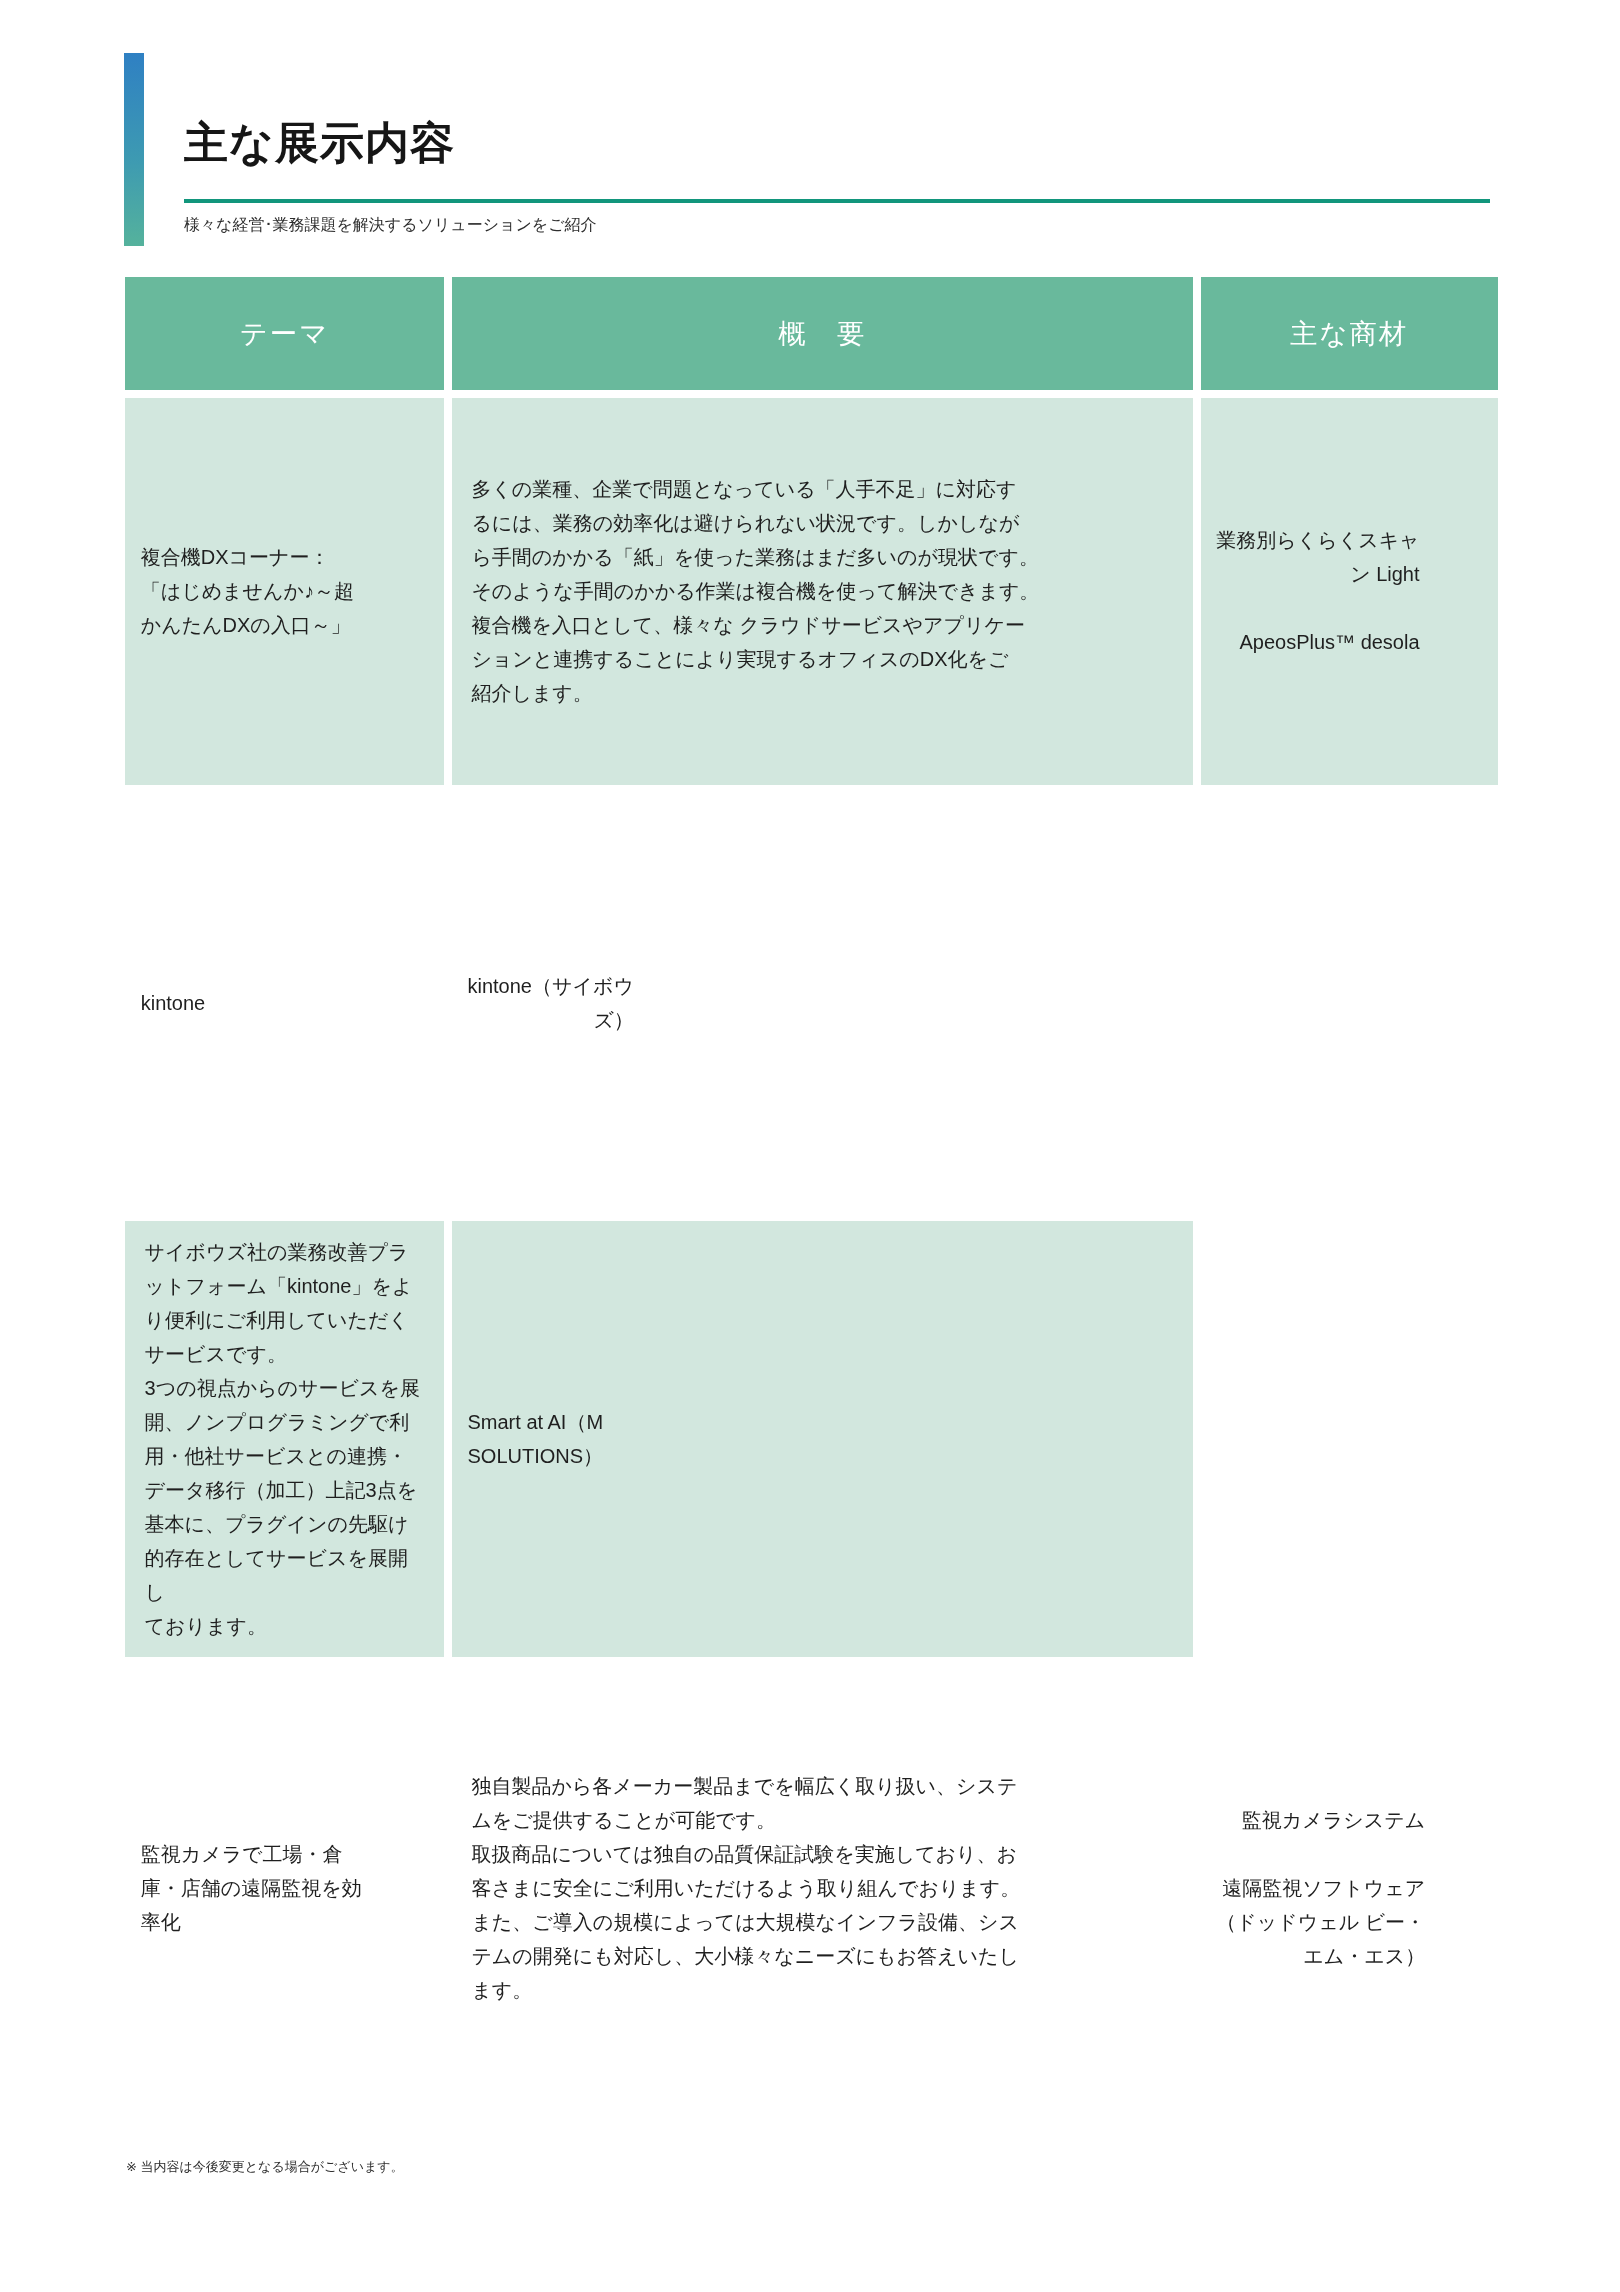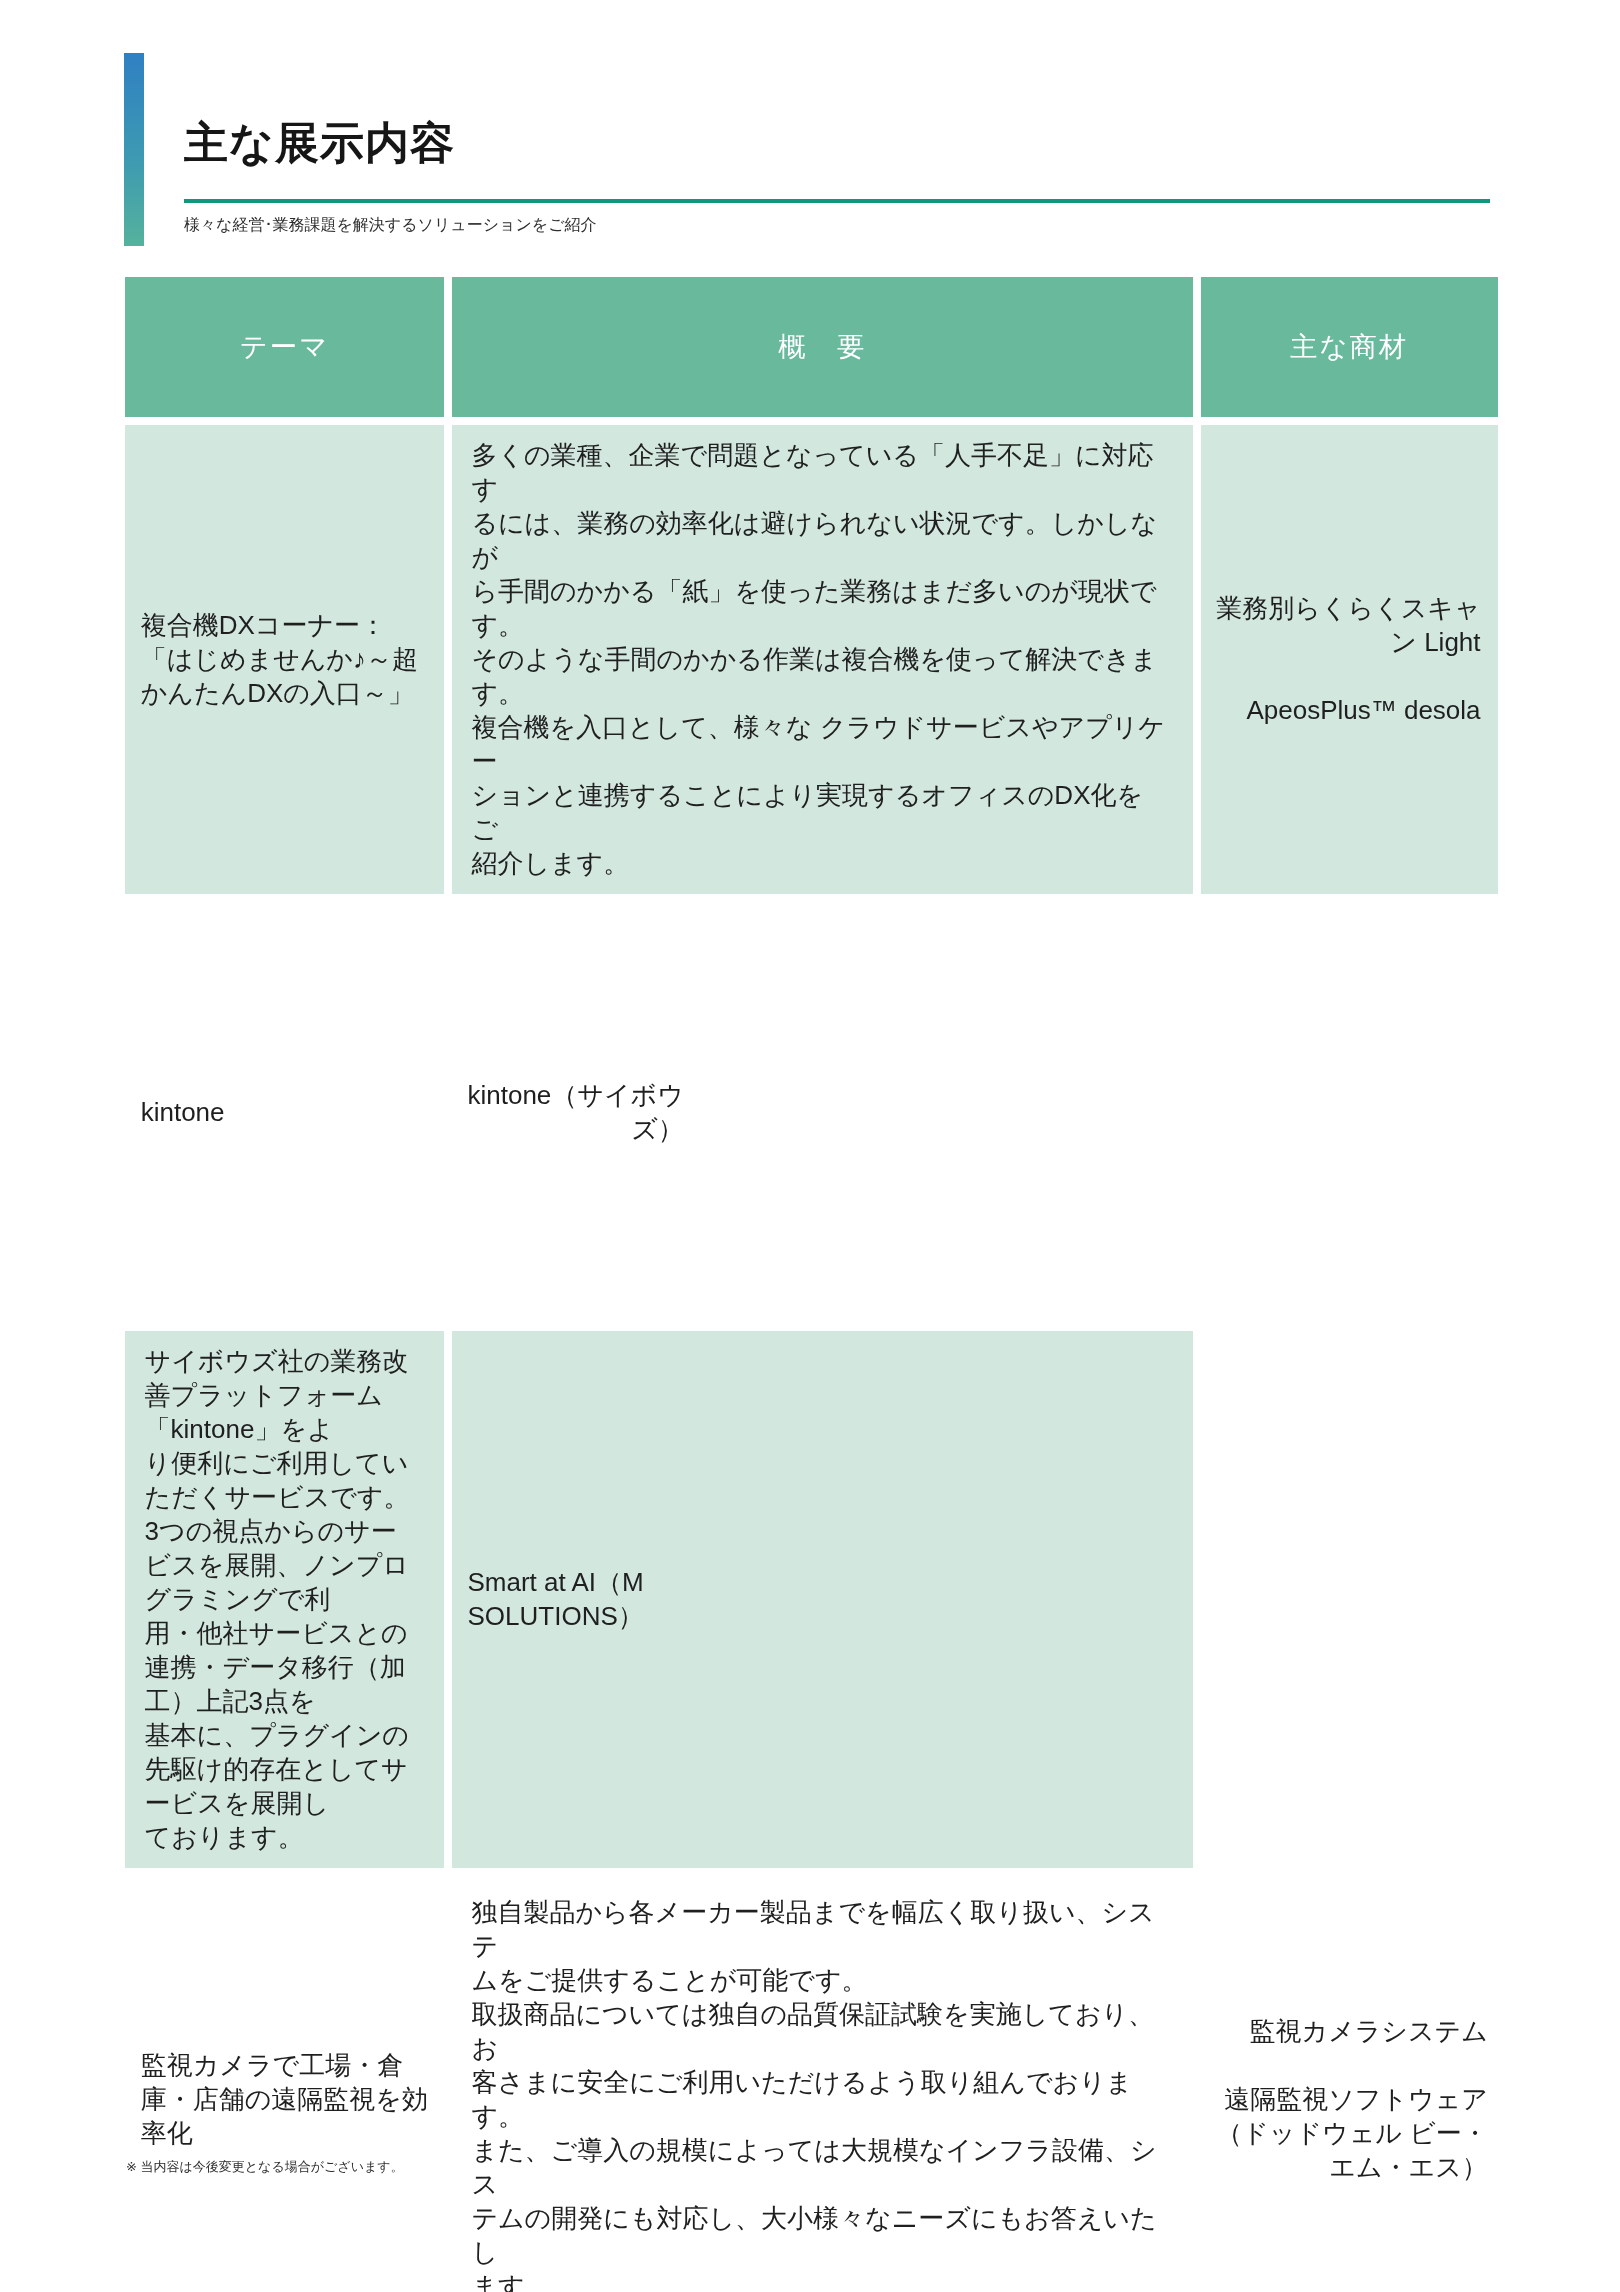--- a/index.html
+++ b/index.html
@@ -27,24 +27,24 @@
   }
   .exhibit-table{
     position:absolute;left:125px;top:277px;width:1372px;
     display:flex;flex-direction:column;gap:7.8px;
   }
   .trow{
     display:grid;grid-template-columns:319px 741px 297px;gap:7.8px;
   }
   .cell{
     display:flex;align-items:center;
-    font-size:26px;line-height:34px;color:#1f1f1f;
+    font-size:20px;line-height:34px;color:#1f1f1f;
     white-space:pre-line;box-sizing:border-box;
   }
-  .trow-head{height:140px;}
+  .trow-head{height:113px;}
   .trow-head .cell{
     background:#69b99c;color:#ffffff;justify-content:center;text-align:center;
     font-size:27.4px;letter-spacing:2px;white-space:pre;
   }
   .band .cell{background:#d2e7de;}
   .trow-1{min-height:387px;}
   .trow-2{min-height:421px;}
   .trow-3{min-height:434px;}
   .trow-4{min-height:446px;}
   .c-theme{padding:13.7px 11.8px 13.7px 15.7px;}

